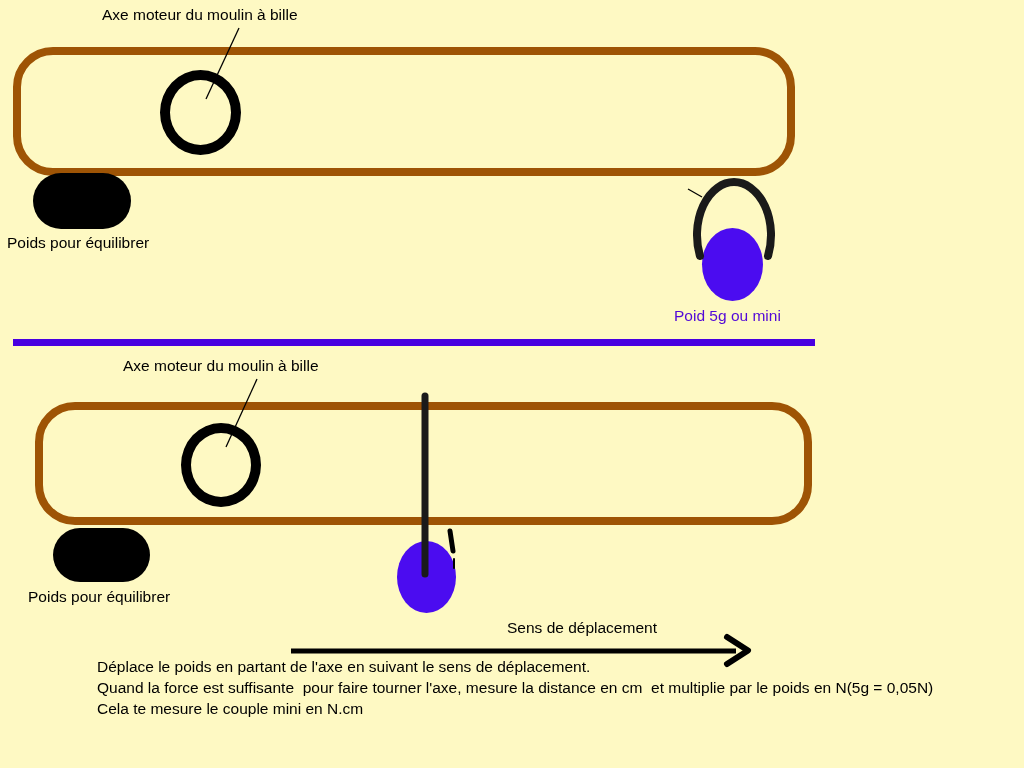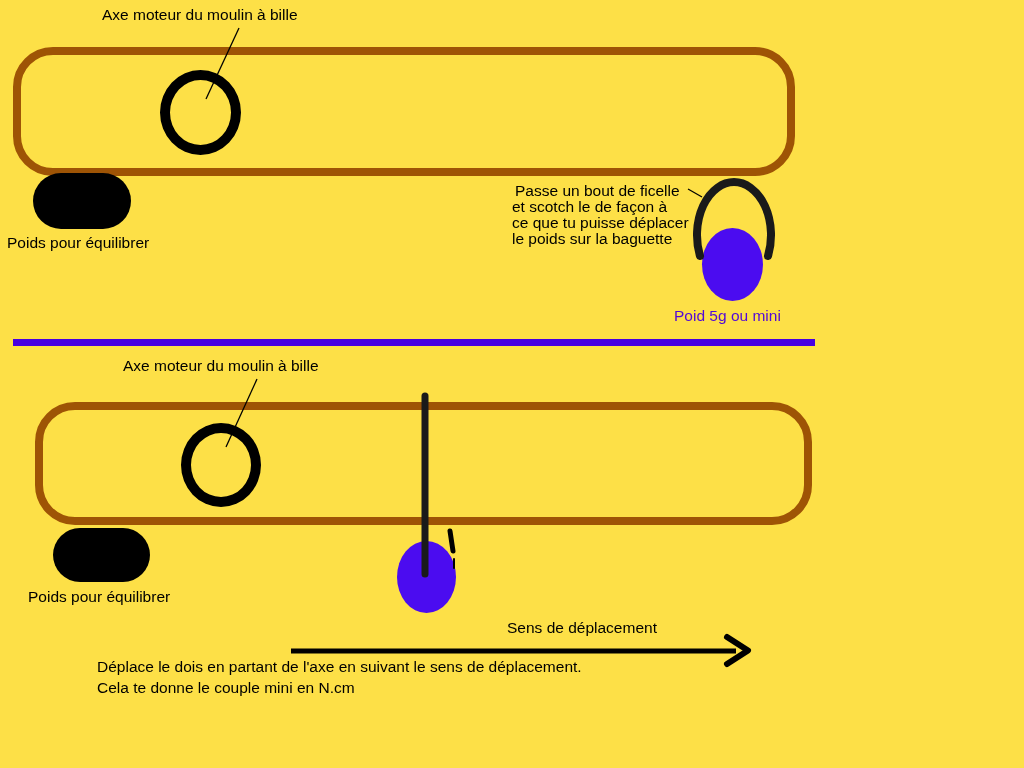--- a/index.html
+++ b/index.html
@@ -1,17 +1,17 @@
 <!DOCTYPE html>
 <html style="--brown: #9e5405; --brown_text: #b15f11; --purple: #4800e0; --weight_blue: #4b0cf0; --purple_text: #5208d8; --black: #000000;"><head>
 <meta charset="utf-8">
 <style>
   html,body{margin:0;padding:0;background:#fff;}
   #canvas{
-    position:relative;width:1024px;height:768px;background:#fde047;
+    position:relative;width:1024px;height:768px;background:#fef9c3;
     font-family:"Liberation Sans","DejaVu Sans",sans-serif;
     color:#000;overflow:hidden;
   }
   .abs{position:absolute;}
   .label{font-size:15.5px;white-space:pre;line-height:17px;}
   .brown-text{color:var(--brown_text,#b15f11);}
   .purple-text{color:var(--purple_text,#5208d8);}
   .stick{
     box-sizing:border-box;border:8px solid var(--brown,#9e5405);
     border-radius:40px;background:transparent;
@@ -37,26 +37,20 @@
 
   <div class="abs stick" style="left:13px;top:47px;width:782px;height:129px;"></div>
 
   <div class="abs axis-circle" style="left:160px;top:70px;width:81px;height:85px;"></div>
 
 
   <div class="abs blob" style="left:33px;top:173px;width:98px;height:56px;border-radius:30px;"></div>
 
   <div class="abs label" style="left:7px;top:234px;">Poids pour équilibrer</div>
 
-  <div class="abs" style="left:512px;top:183px;">
-    <div class="note-line">Passe un bout de ficelle</div>
-    <div class="note-line">et scotch le de façon à</div>
-    <div class="note-line">ce que tu puisse déplacer</div>
-    <div class="note-line">le poids sur la baguette</div>
-  </div>
 
   <div class="abs weight" style="left:702px;top:228px;width:61px;height:73px;"></div>
 
   <div class="abs label purple-text" style="left:674px;top:307px;">Poid 5g ou mini</div>
 
   <div class="abs divider" style="left:13px;top:339px;width:802px;height:7px;"></div>
 
   <div class="abs label" style="left:123px;top:357px;">Axe moteur du moulin à bille</div>
 
   <div class="abs stick" style="left:35px;top:402px;width:777px;height:123px;"></div>
@@ -65,22 +59,23 @@
 
   <div class="abs weight" style="left:397px;top:541px;width:59px;height:72px;"></div>
 
   <div class="abs blob" style="left:53px;top:528px;width:97px;height:54px;border-radius:27px;"></div>
 
   <div class="abs label" style="left:28px;top:588px;">Poids pour équilibrer</div>
 
   <div class="abs label" style="left:507px;top:619px;text-align:right;">Sens de déplacement</div>
 
   <div class="abs" style="left:97px;top:656px;">
-    <div class="instr-line">Déplace le dois en partant de l'axe en suivant le sens de déplacement.</div>
-    <div class="instr-line">Cela te donne le couple mini en N.cm</div>
+    <div class="instr-line">Déplace le poids en partant de l'axe en suivant le sens de déplacement.</div>
+    <div class="instr-line">Quand la force est suffisante  pour faire tourner l'axe, mesure la distance en cm  et multiplie par le poids en N(5g = 0,05N)</div>
+    <div class="instr-line">Cela te mesure le couple mini en N.cm</div>
   </div>
 
   <svg class="overlay" width="1024" height="768" viewBox="0 0 1024 768">
 
     <line x1="239" y1="28" x2="206" y2="99" stroke="#000" stroke-width="1.3"></line>
 
     <line x1="688" y1="189" x2="702" y2="197" stroke="#000" stroke-width="1.3"></line>
 
     <path d="M 700 256 A 37 53 0 1 1 768 256" fill="none" stroke="#1a1a1a" stroke-width="8" stroke-linecap="round"></path>
 

